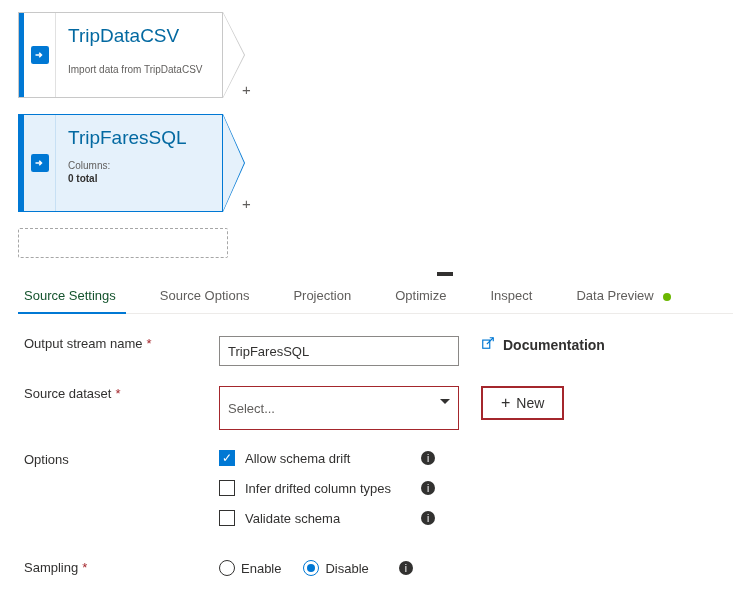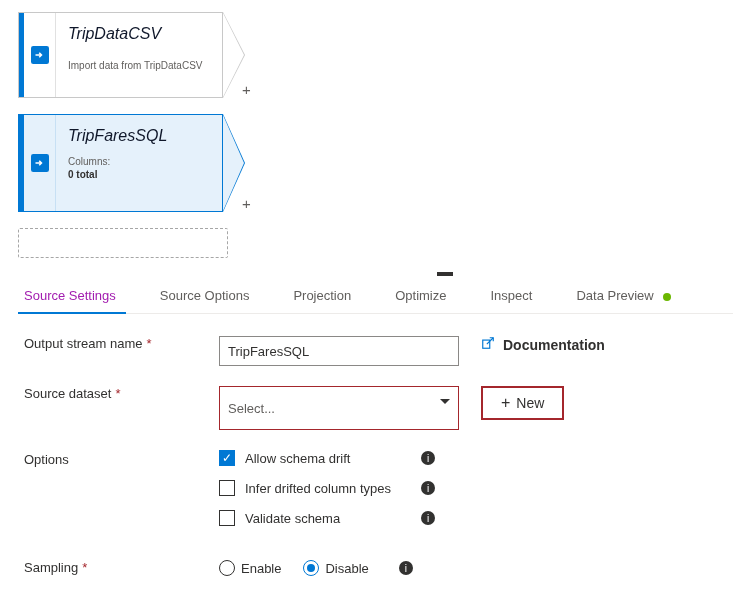--- a/index.html
+++ b/index.html
@@ -44,21 +44,21 @@
     }
     .node.selected .node-iconcell { border-right-color:#c7e0f4; }
     .node-icon { width:18px; height:18px; }
     .node-body {
       flex:1;
       padding: 12px 12px 10px 12px;
       display:flex;
       flex-direction:column;
       justify-content:flex-start;
     }
-    .node-title { font-size:16px; color:#0f172a; margin-bottom:16px;font-style:italic; }
+    .node-title { font-size:19px; color:#0369a1; margin-bottom:16px; }
     .node.selected .node-title { margin-bottom:10px; }
     .node-sub { font-size:10px; color:#605e5c; line-height:1.3; }
     .node-sub strong { font-weight:600; color:#323130; display:block; }
     .node-arrow {
       width: 0; height: 0;
       border-top: 43px solid transparent;
       border-bottom: 43px solid transparent;
       border-left: 22px solid #c8c8c8;
       position:relative;
     }
@@ -95,21 +95,21 @@
       position:relative;
     }
     .tab {
       padding: 10px 20px 10px 6px;
       margin-right: 18px;
       font-size:13px;
       color:#605e5c;
       cursor:pointer;
       position:relative;
     }
-    .tab.active { color:#a21caf; }
+    .tab.active { color:#14532d; }
     .tab.active::after {
       content:""; position:absolute; left:0; right:10px; bottom:-1px;
       height:2px; background:#0078d4;
     }
     .tab-dot { display:inline-block; width:8px;height:8px;border-radius:50%; background:#6bb700; margin-left:6px; vertical-align:middle;}
     .tab-tick { position:absolute; top:-6px; width:16px; height:4px; background:#323130; }
 
     
     .panel {
       padding: 22px 18px 0 24px;

